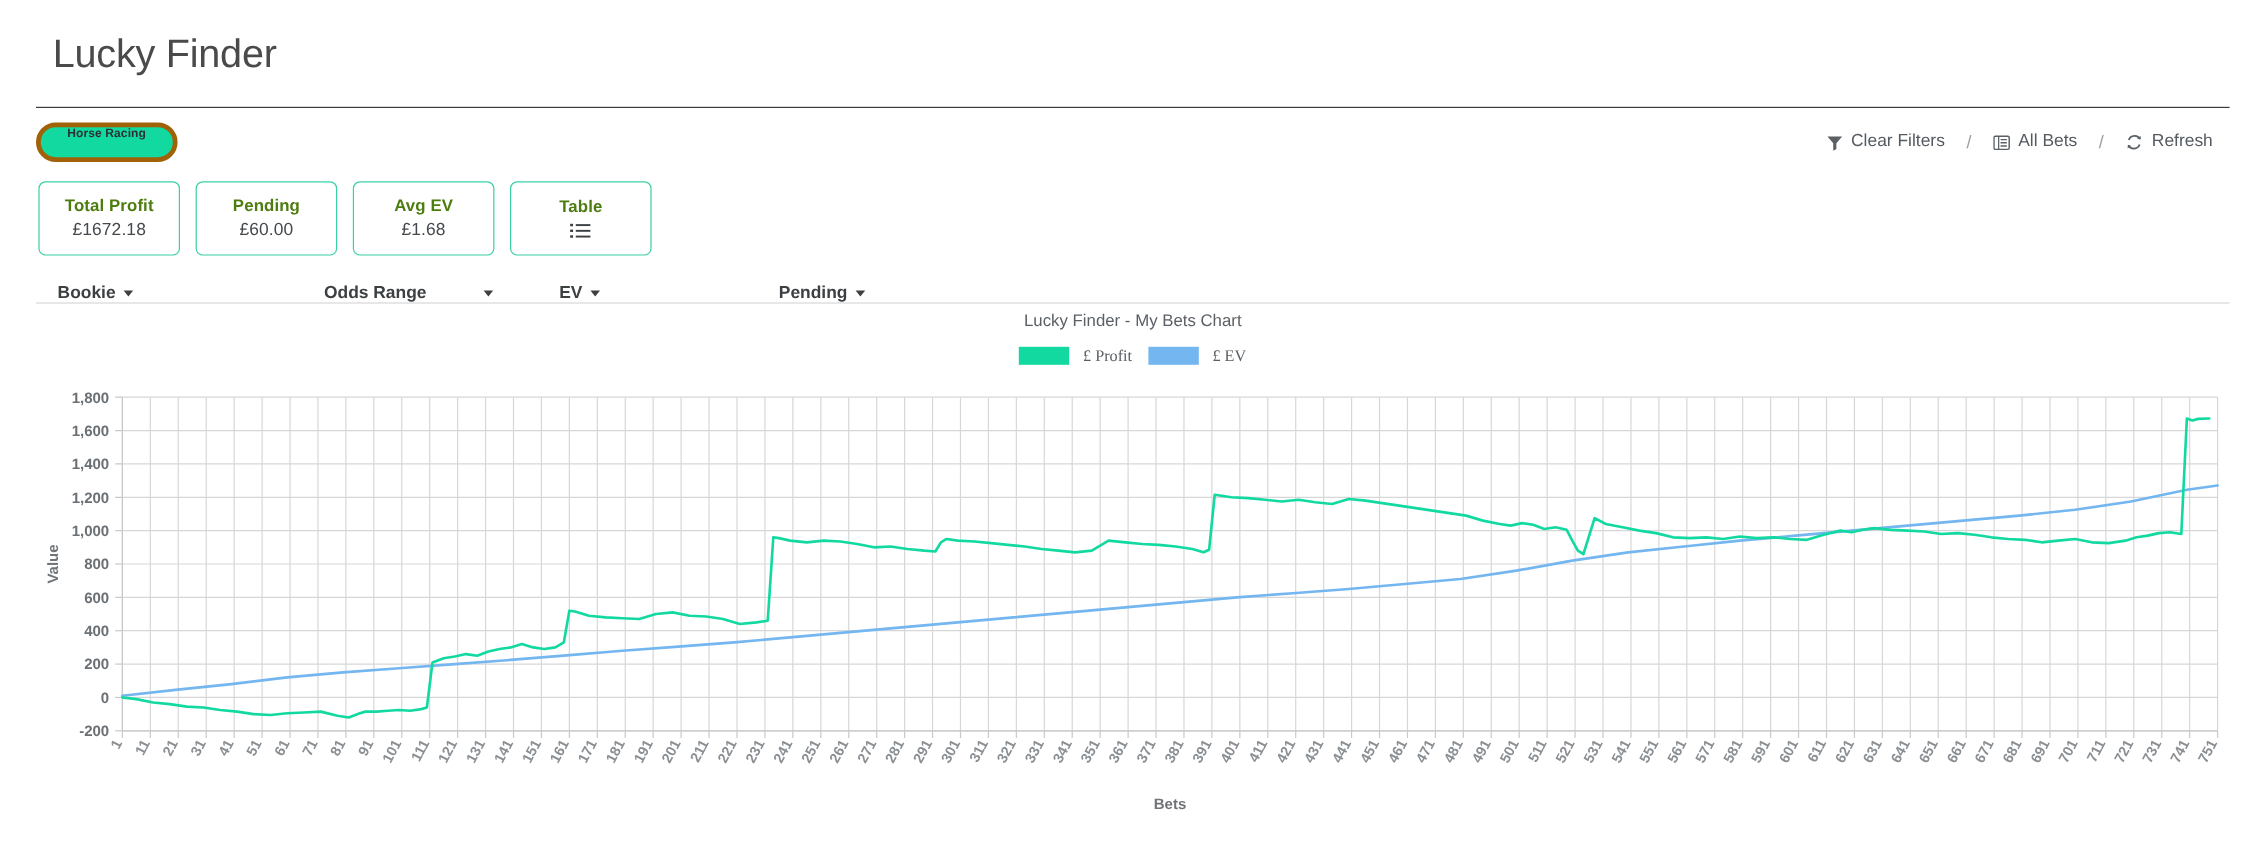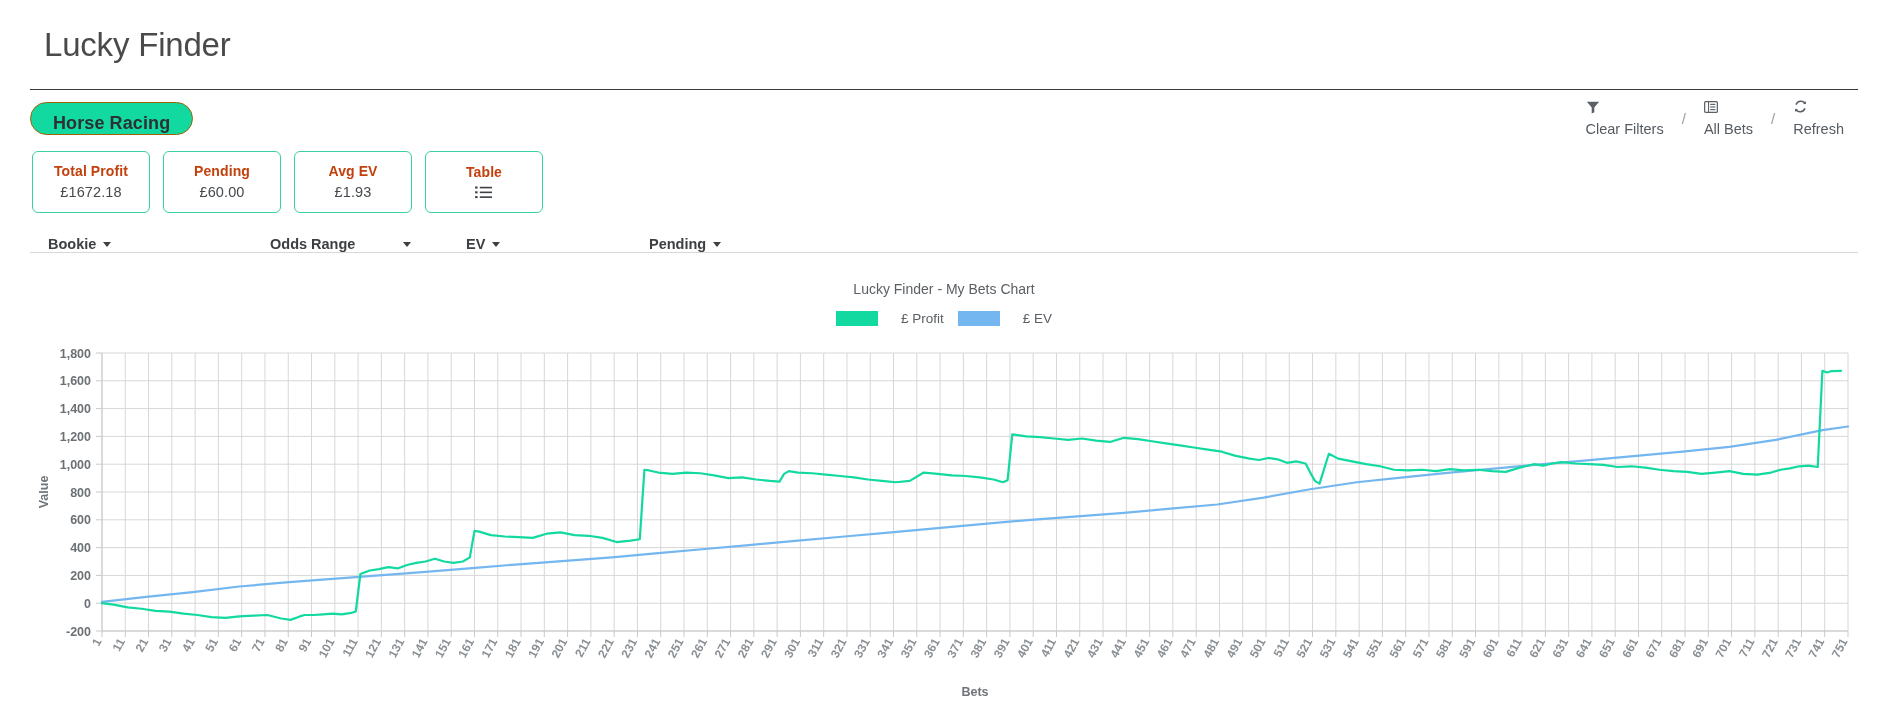--- a/index.html
+++ b/index.html
@@ -42,50 +42,49 @@
   .toolbar-row {
     display: flex;
     align-items: center;
     justify-content: space-between;
     padding-top: 13px;
     height: 44px;
     box-sizing: border-box;
   }
   .sport-pill {
     display: inline-flex;
-    align-items: flex-end;
+    align-items: flex-start;
     justify-content: center;
     height: 33px;
     padding: 0 22px;
     border-radius: 17px;
     background: #12d9a0;
-    border: 1px solid #a16207;
+    border: 4px solid #a16207;
     color: #2c3134;
-    font-size: 18px;
+    font-size: 10px;
     font-weight: bold;
     letter-spacing: 0.1px;
     cursor: pointer;
     box-sizing: border-box;
   }
   .actions {
     display: flex;
     align-items: center;
     gap: 0px;
     font-size: 14.5px;
     color: #555b61;
     padding-right: 10px;
   }
   .action-item {
     display: inline-flex;
-    align-items: flex-start;
+    align-items: flex-end;
     gap: 7px;
     cursor: pointer;
     padding: 2px 4px;
     white-space: nowrap;
-    flex-direction: column;
   }
   .action-sep {
     color: #9aa0a6;
     padding: 0 14px;
     font-size: 15px;
     user-select: none;
   }
   .action-item svg { display: block; }
 
   
@@ -105,21 +104,21 @@
     flex-direction: column;
     align-items: center;
     justify-content: center;
     gap: 5px;
     cursor: pointer;
     box-sizing: border-box;
   }
   .card-label {
     font-size: 14px;
     font-weight: bold;
-    color: #c2410c;
+    color: #4d7c0f;
     letter-spacing: 0.1px;
   }
   .card-value {
     font-size: 14.5px;
     color: #45494d;
     letter-spacing: 0.1px;
   }
   .card .list-icon { line-height: 1; }
 
   
@@ -151,42 +150,43 @@
     border-top: 5.5px solid #3c4043;
     display: inline-block;
     margin-top: 2px;
   }
 
   
   .chart-wrap {
     position: relative;
     width: 1828px;
     height: 430px;
-    margin-top: 22px;
+    margin-top: 0;
   }
   .chart-title {
     text-align: center;
     font-size: 14px;
     color: #5b6065;
     padding-top: 6px;
   }
   .legend {
     display: flex;
     justify-content: center;
     align-items: center;
     gap: 14px;
     padding-top: 14px;
     font-size: 13.5px;
     color: #5b6065;
   }
   .legend-entry {
     display: inline-flex;
     align-items: center;
-    gap: 23px;
+    gap: 11px;
     cursor: pointer;
+    font-family: Liberation Serif, serif;
   }
   .swatch {
     width: 42px;
     height: 15px;
     display: inline-block;
   }
   .plot-area {
     position: absolute;
     left: 0;
     top: 72px;
@@ -256,21 +256,21 @@
     <div class="card">
       <div class="card-label">Total Profit</div>
       <div class="card-value">£1672.18</div>
     </div>
     <div class="card">
       <div class="card-label">Pending</div>
       <div class="card-value">£60.00</div>
     </div>
     <div class="card">
       <div class="card-label">Avg EV</div>
-      <div class="card-value">£1.93</div>
+      <div class="card-value">£1.68</div>
     </div>
     <div class="card">
       <div class="card-label">Table</div>
       <div class="card-value list-icon">
         <svg width="19" height="15" viewBox="0 0 20 16">
           <rect x="0" y="1.6" width="2.6" height="2.2" fill="#3c4043"></rect>
           <rect x="0" y="6.7" width="2.6" height="2.2" fill="#3c4043"></rect>
           <rect x="0" y="11.8" width="2.6" height="2.2" fill="#3c4043"></rect>
           <rect x="5" y="1.9" width="13" height="1.7" fill="#3c4043"></rect>
           <rect x="5" y="7.0" width="13" height="1.7" fill="#3c4043"></rect>

